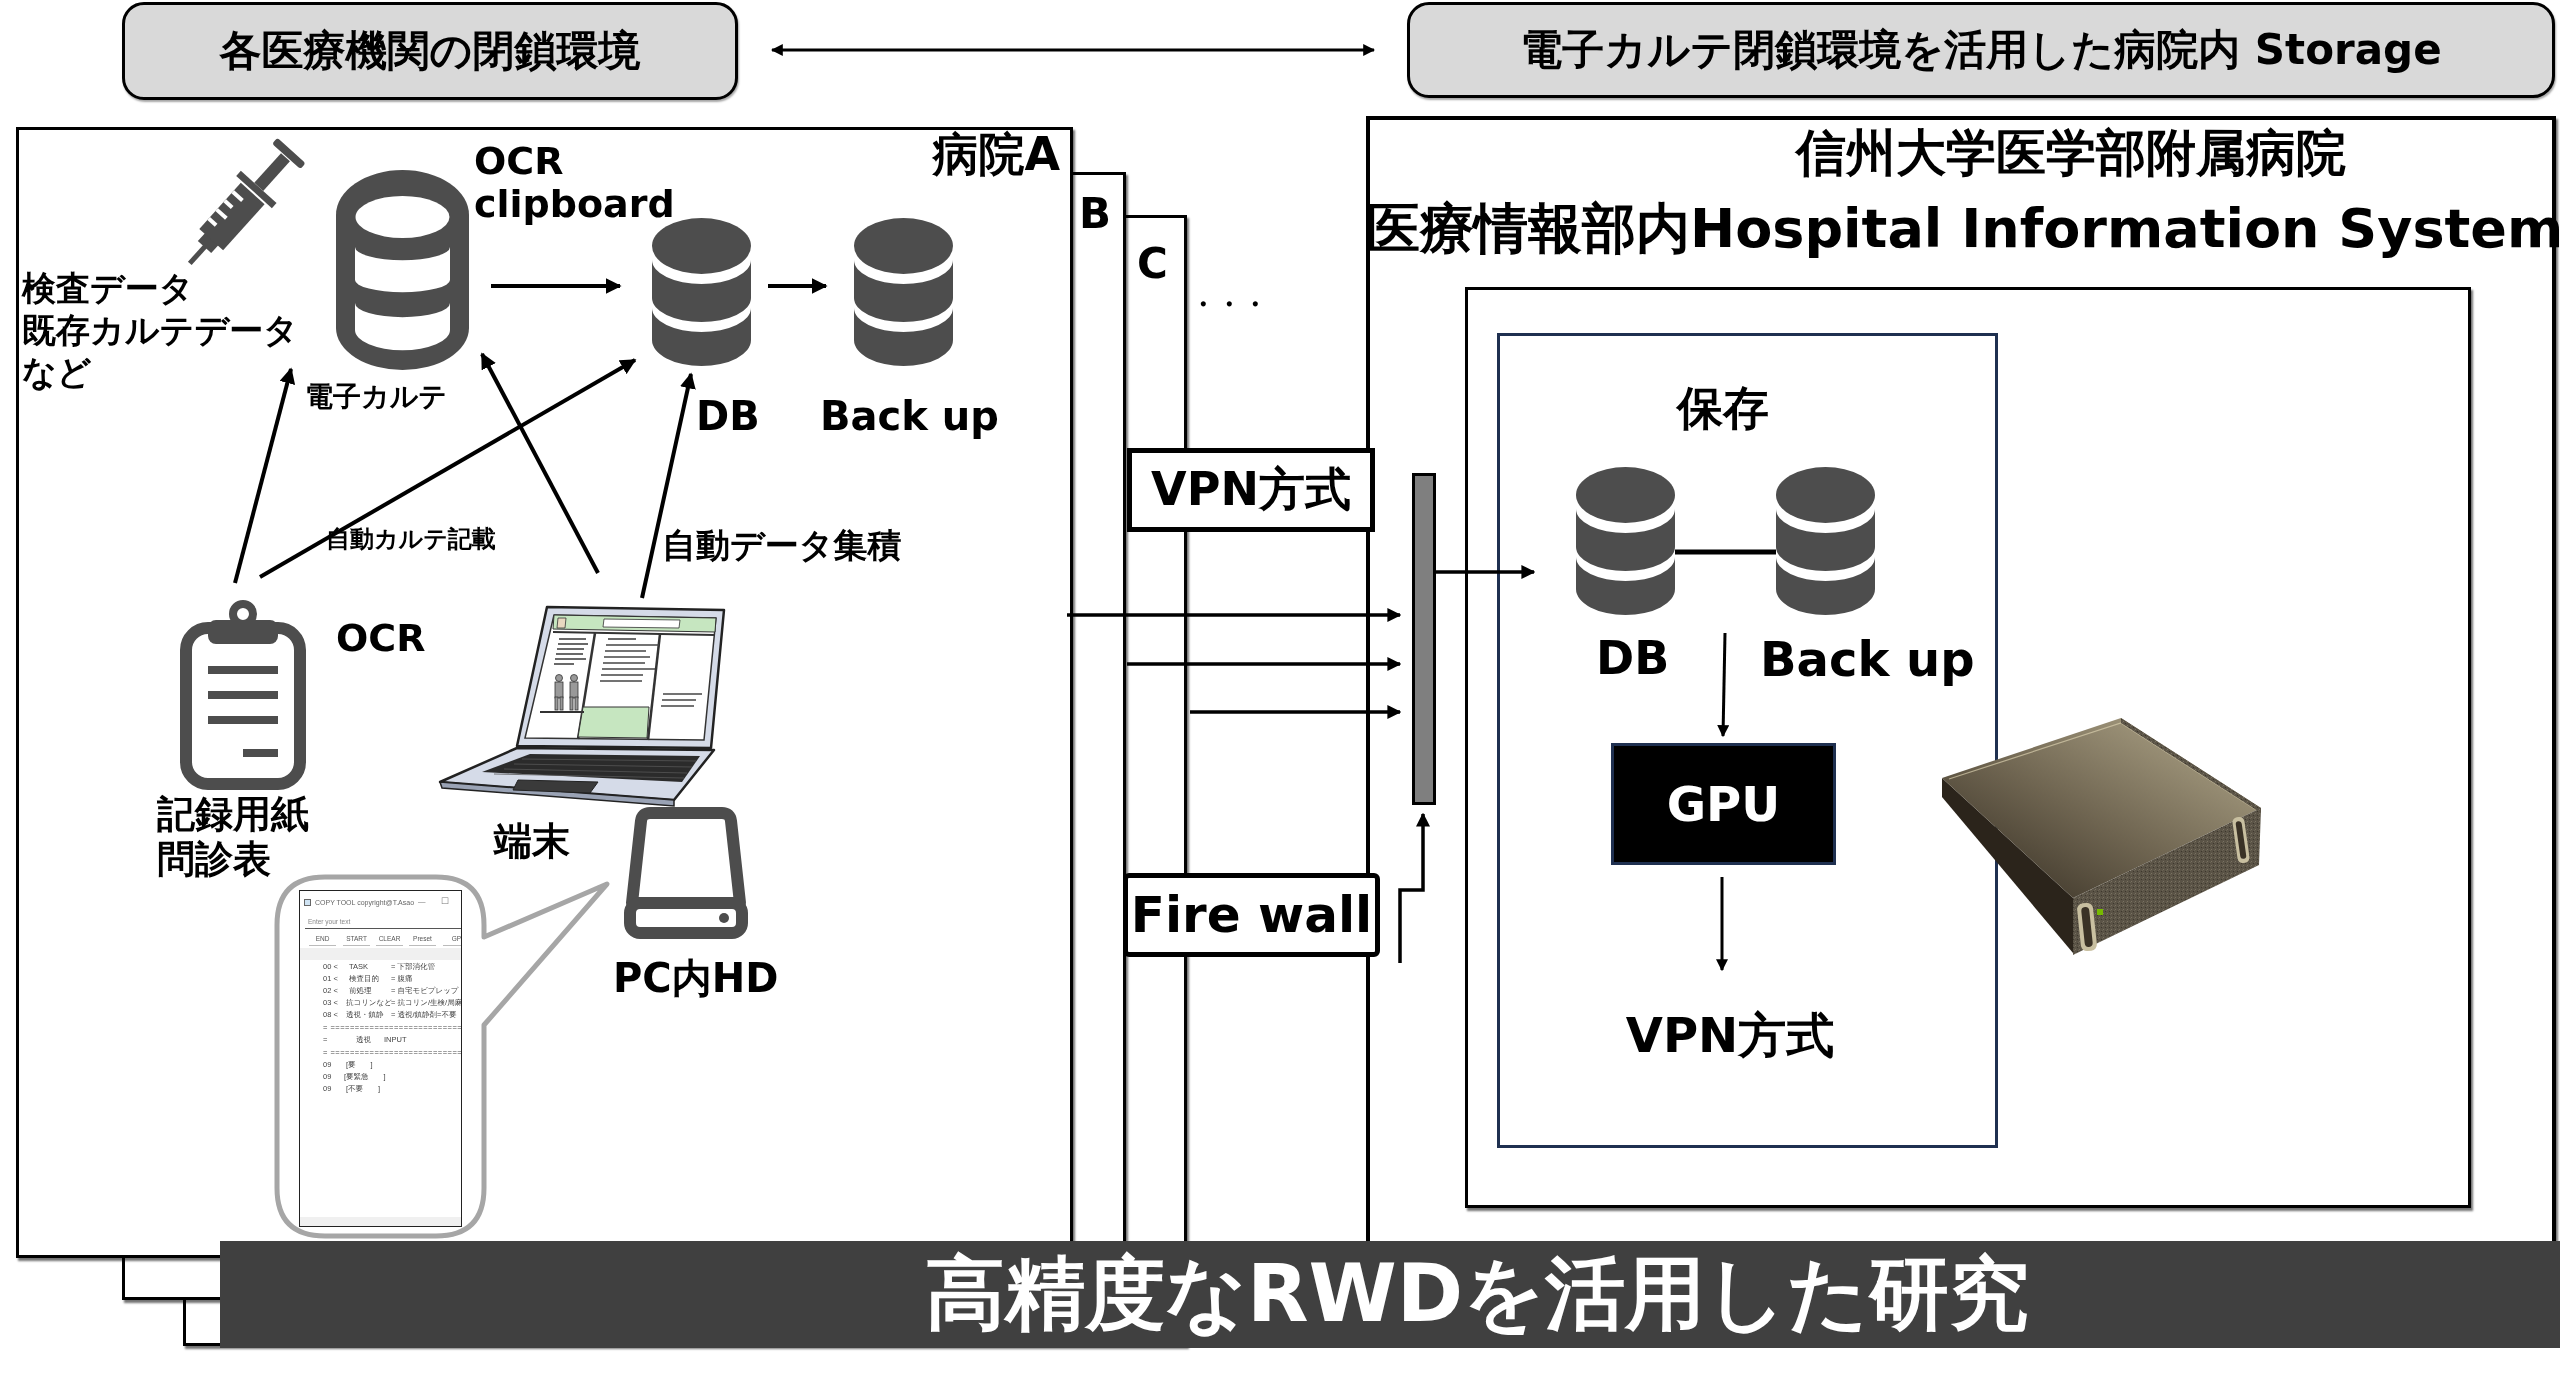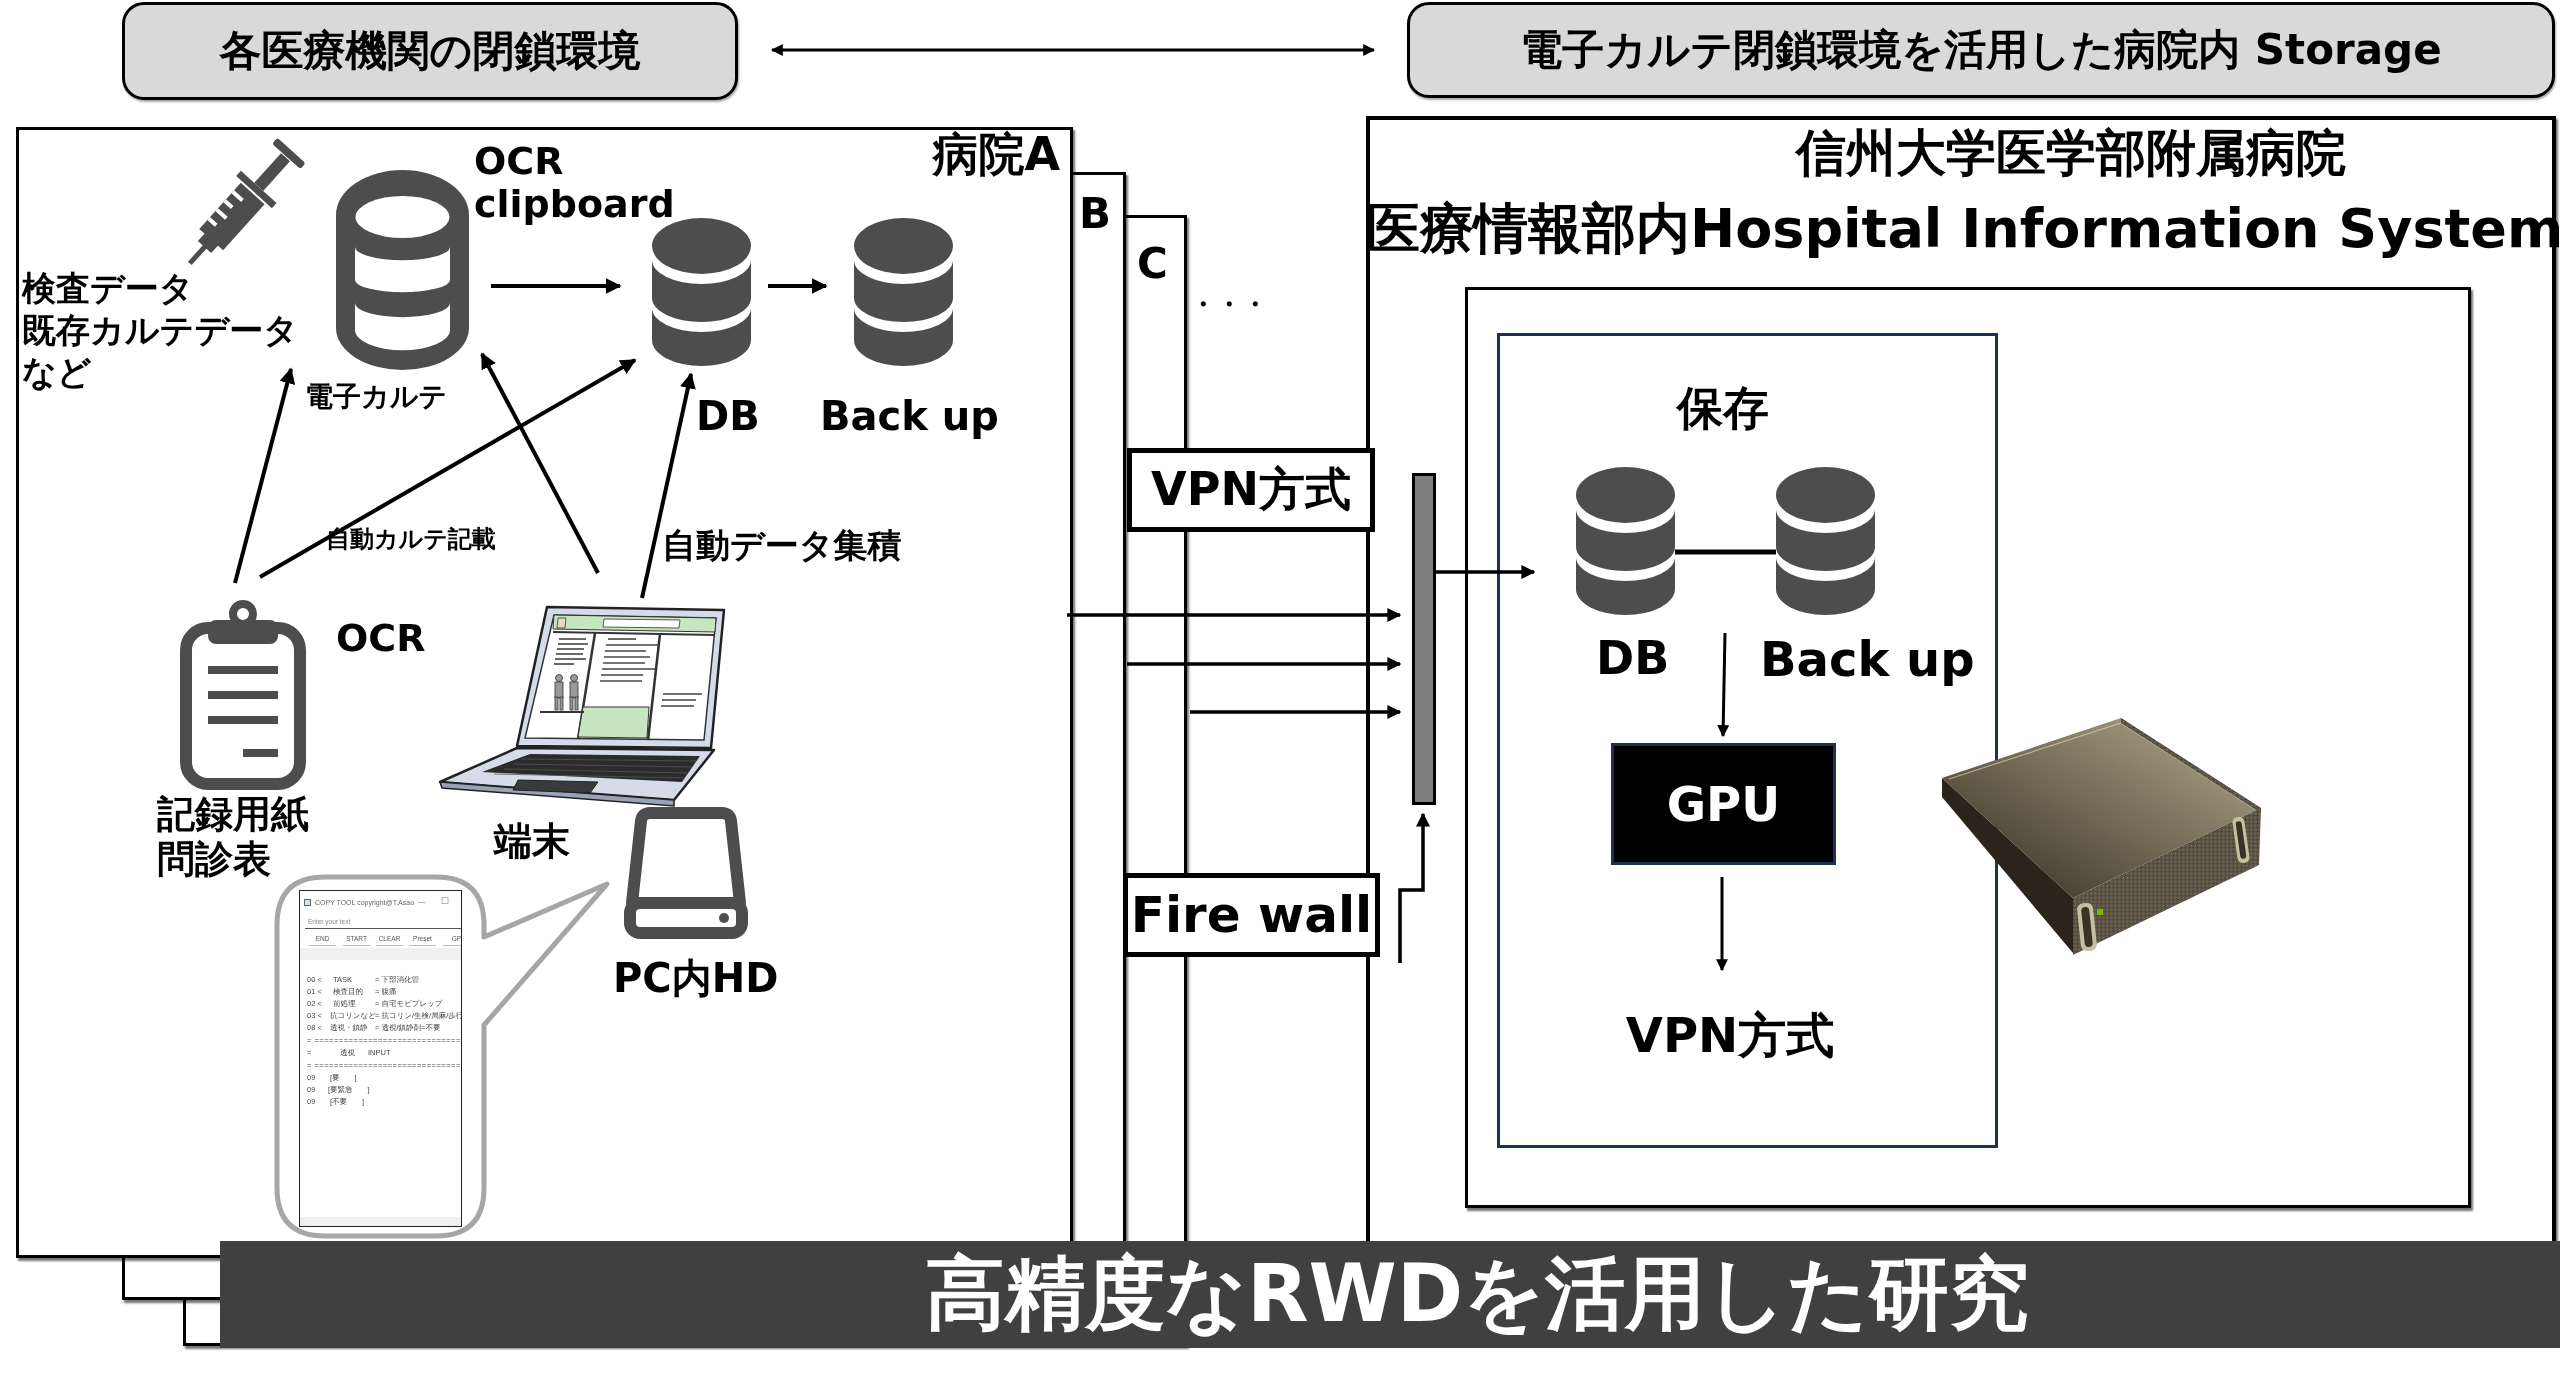--- a/index.html
+++ b/index.html
@@ -19,21 +19,21 @@
               display:flex; align-items:center; justify-content:center; }
   .labelbox span { font-weight:bold; white-space:nowrap; }
   svg { position:absolute; overflow:visible; }
   
   .ct { position:absolute; left:299px; top:890px; width:163px; height:337px; box-sizing:border-box;
         border:1.5px solid #222; background:#fff; overflow:hidden;
         font-family:"Liberation Sans", sans-serif; font-size:7.5px; color:#444; }
   .ct .t { position:absolute; white-space:nowrap; line-height:1; }
   .ct .btn { position:absolute; top:43px; width:27px; height:11px; border-bottom:1px solid #bbb;
              text-align:center; font-size:6.5px; line-height:10px; color:#555; }
-  .ct .row { position:absolute; left:0; width:200px; height:12px; font-size:7.5px;margin-top:13px; }
+  .ct .row { position:absolute; left:16px; width:200px; height:12px; font-size:7.5px; }
   .ct .row span { position:absolute; top:0; white-space:nowrap; }
 </style>
 </head>
 <body style="--header-fill: #d9d9d9; --navy: #1f3050; --banner-fill: #404040; --gateway-fill: #7f7f7f; --screen-green: #c6e6c0; --bubble-border: #a6a6a6;">
 
 <div class="hdr" style="left:122px;top:2px;width:616px;height:98px;">
   <span>各医療機関の閉鎖環境</span>
 </div>
 <div class="hdr" style="left:1407px;top:2px;width:1148px;height:96px;">
   <span>電子カルテ閉鎖環境を活用した病院内 Storage</span>
@@ -279,21 +279,21 @@
     <polyline points="1400,963 1400,890 1423,890 1423,814" stroke-width="3.5" marker-end="url(#ah)"></polyline>
     <line x1="1675" y1="552" x2="1776" y2="552" stroke-width="5"></line>
     <line x1="1725" y1="633" x2="1723" y2="736" stroke-width="3" marker-end="url(#ah)"></line>
     <line x1="1722" y1="877" x2="1722" y2="970" stroke-width="3" marker-end="url(#ah)"></line>
   </g>
 </svg>
 
 <div class="labelbox" style="left:1127px;top:448px;width:248px;height:84px;">
   <span style="font-size:46px;">VPN方式</span>
 </div>
-<div class="labelbox" style="left:1123px;top:873px;width:257px;height:84px;">
+<div class="labelbox" style="left:1123px;top:873px;width:257px;height:84px;border-radius:6px;">
   <span style="font-size:50px;">Fire wall</span>
 </div>
 <div class="abs" style="left:1412px;top:473px;width:24px;height:332px;background:var(--gateway-fill,#7f7f7f);border:3px solid #000;"></div>
 
 <div class="txt center" style="left:1366px;top:125px;width:1410px;font-size:50px;">信州大学医学部附属病院</div>
 <div class="txt center" style="left:1366px;top:198px;width:1190px;font-size:54px;">医療情報部内Hospital Information System</div>
 
 <div class="txt center" style="left:1623px;top:382px;width:200px;font-size:46px;">保存</div>
 
 <svg style="left:1576px;top:467px;" width="99" height="149" viewBox="0 0 99 149">

